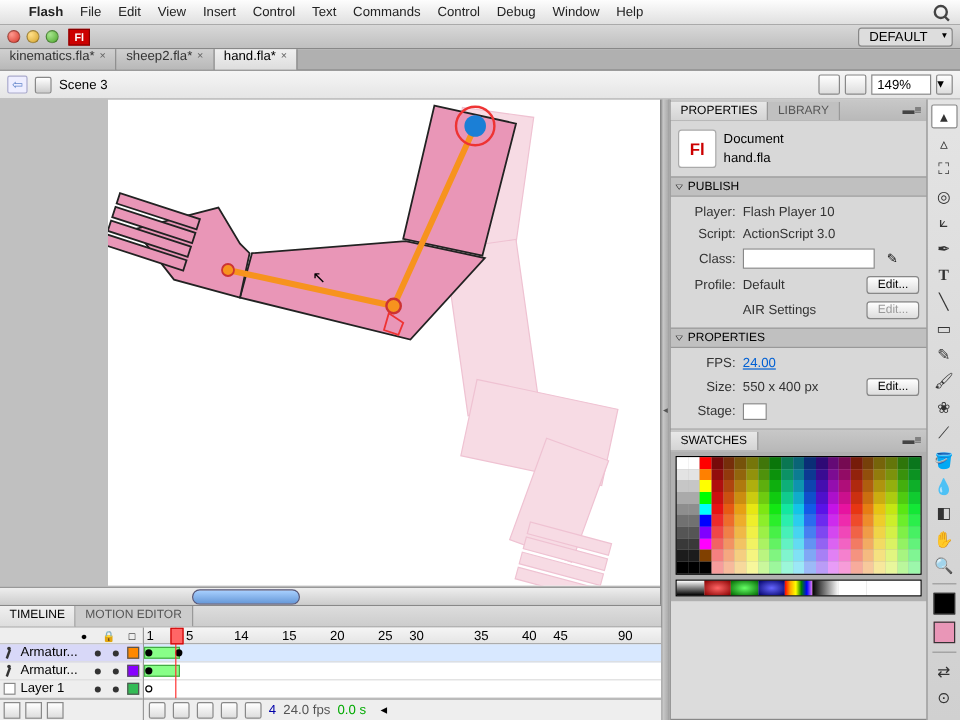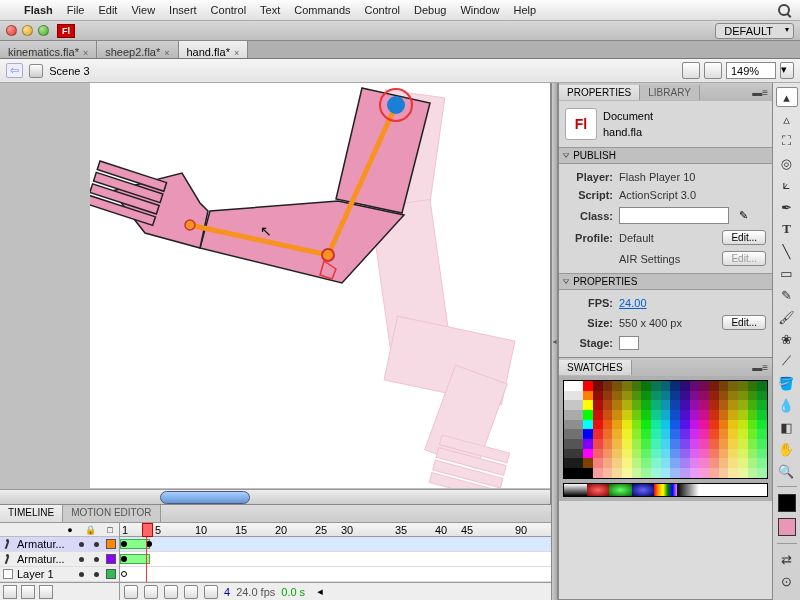--- a/index.html
+++ b/index.html
@@ -22,21 +22,21 @@
 .tl-y { background:radial-gradient(circle at 30% 30%,#ffe08a,#d6a52e); }
 .tl-g { background:radial-gradient(circle at 30% 30%,#a8e68f,#4fa82e); }
 .fl-badge { width:18px; height:14px; background:#c00; border:1px solid #800; display:flex; align-items:center; justify-content:center; color:#fff; font-size:9px; font-weight:bold; }
 .workspace-sel { margin-left:auto; border:1px solid #888; background:#ddd; padding:1px 20px 1px 8px; border-radius:3px; position:relative;}
 .workspace-sel::after { content:'▾'; position:absolute; right:4px; font-size:8px; }
 .help-search { width:120px; height:16px; border:1px solid #999; border-radius:9px; background:#fff; padding:0 6px 0 18px; position:relative; }
 .help-search .mac-search{ position:absolute; left:3px; top:1px; transform:scale(0.7); }
 
 
 .doc-tabs { height:18px; background:#b0b0b0; display:flex; border-bottom:1px solid #777; }
-.doc-tab { padding:0 8px; background:linear-gradient(#d0d0d0,#b8b8b8); border-right:1px solid #888; display:flex; align-items:flex-end; gap:4px; color:#333; }
+.doc-tab { padding:0 8px; background:linear-gradient(#d0d0d0,#b8b8b8); border-right:1px solid #888; display:flex; align-items:flex-start; gap:4px; color:#333; }
 .doc-tab.active { background:linear-gradient(#f0f0f0,#ddd); color:#000; }
 .doc-tab .x { font-size:9px; color:#666; }
 
 
 .scene-bar { height:24px; background:linear-gradient(#f5f5f5,#e5e5e5); border-bottom:1px solid #aaa; display:flex; align-items:center; padding:0 6px; gap:6px; }
 .scene-bar .back { color:#68c; border:1px solid #aac; border-radius:2px; padding:0 3px; background:#eef;}
 .scene-icon { width:14px; height:14px; background:linear-gradient(#fff,#ccc); border:1px solid #888; border-radius:2px;}
 .scene-right { margin-left:auto; display:flex; align-items:center; gap:4px; }
 .zoom-in { border:1px solid #888; background:#fff; padding:1px 4px; width:50px; height:17px;}
 .mini-btn { width:18px; height:17px; background:linear-gradient(#fff,#ddd); border:1px solid #888; border-radius:2px; }
@@ -85,21 +85,21 @@
 
 
 .right-col { width:214px; display:flex; flex-direction:column; background:#dcdcdc; border-left:1px solid #888;}
 .panel { border-bottom:1px solid #888; }
 .panel-tabs { height:18px; background:linear-gradient(#c8c8c8,#b8b8b8); display:flex; align-items:center; }
 .panel-tab { padding:2px 8px; font-size:10px; background:linear-gradient(#e8e8e8,#d4d4d4); border-right:1px solid #999;}
 .panel-tab.dim { background:#c0c0c0; color:#555;}
 .panel-opts { margin-left:auto; padding:0 4px; font-size:10px; color:#444;}
 .panel-body { padding:4px 6px; background:#d8d8d8; }
 .prop-row { display:flex; align-items:center; gap:6px; padding:3px 0; }
-.prop-label { width:48px; text-align:right; color:#333;font-weight:bold; }
+.prop-label { width:48px; text-align:right; color:#333; }
 .prop-val { color:#333; }
 .link { color:#0060d4; text-decoration:underline; }
 .section-head { background:#c0c0c0; padding:2px 4px; font-size:10px; border-top:1px solid #999; border-bottom:1px solid #999; display:flex; align-items:center; gap:4px;}
 .section-head::before { content:'▽'; font-size:8px; transform:scaleY(0.7); }
 .edit-btn { background:linear-gradient(#fff,#ddd); border:1px solid #888; border-radius:3px; padding:1px 8px; font-size:10px; }
 .edit-btn.dim { color:#999; }
 .text-in { border:1px solid #888; background:#fff; height:17px; width:110px; }
 .stage-color { width:20px; height:14px; background:#fff; border:1px solid #888;}
 .fl-doc-icon { width:32px; height:32px; background:#fff; border:1px solid #aaa; display:flex; align-items:center; justify-content:center; color:#c00; font-size:14px; font-weight:bold; border-radius:3px;}
 
@@ -266,21 +266,21 @@
           <div class="layer-foot">
             <div class="foot-btn"></div>
             <div class="foot-btn"></div>
             <div class="foot-btn"></div>
           </div>
         </div>
         <div class="frames-col">
           <div class="frame-ruler">
             <span style="left:2px">1</span>
               <span style="left:35px">5</span>
-              <span style="left:75px">10</span>
+              <span style="left:75px">14</span>
               <span style="left:115px">15</span>
               <span style="left:155px">20</span>
               <span style="left:195px">25</span>
               <span style="left:221px">30</span>
               <span style="left:275px">35</span>
               <span style="left:315px">40</span>
               <span style="left:341px">45</span>
               <span style="left:395px">90</span>
           </div>
           <div class="frame-track" style="background:#d8e8ff">

